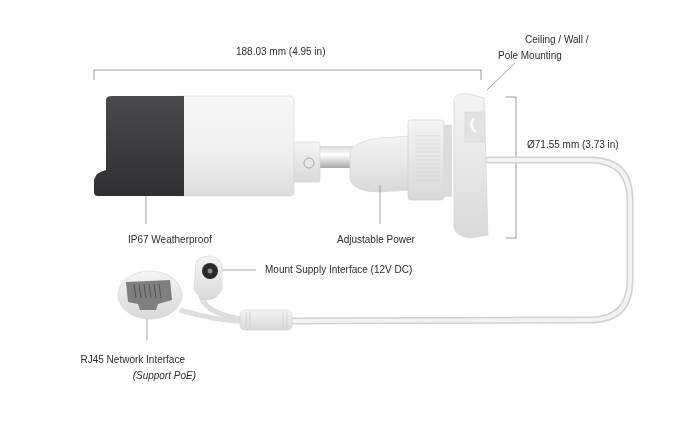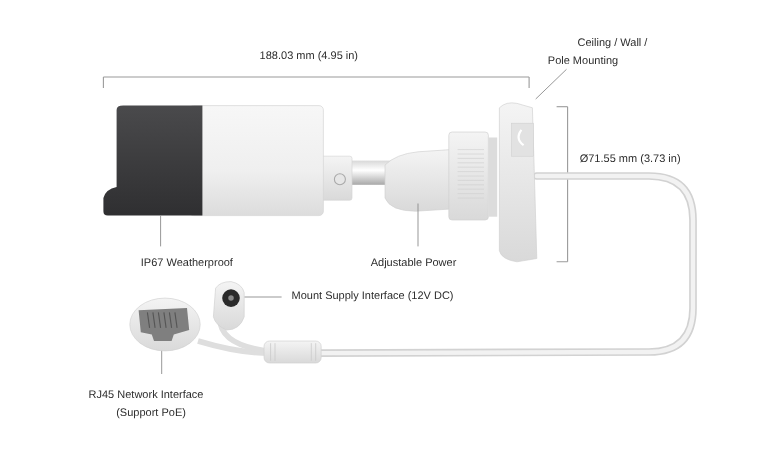--- a/index.html
+++ b/index.html
@@ -126,13 +126,13 @@
 
 <div class="label" style="left:527px;top:137px;">Ø71.55 mm (3.73 in)</div>
 
 <div class="label" style="left:92px;top:232px;margin-left:36px;">IP67 Weatherproof</div>
 
 <div class="label" style="left:337px;top:232px;">Adjustable Power</div>
 
 <div class="label" style="left:265px;top:262px;">Mount Supply Interface (12V DC)</div>
 
 <div class="label right" style="right:515px;top:352px;">RJ45 Network Interface</div>
-<div class="label right" style="right:531px;top:368px;">(Support PoE)</div>
+<div class="label right" style="right:504px;top:368px;font-style:italic;">(Support PoE)</div>
 
 </body></html>

